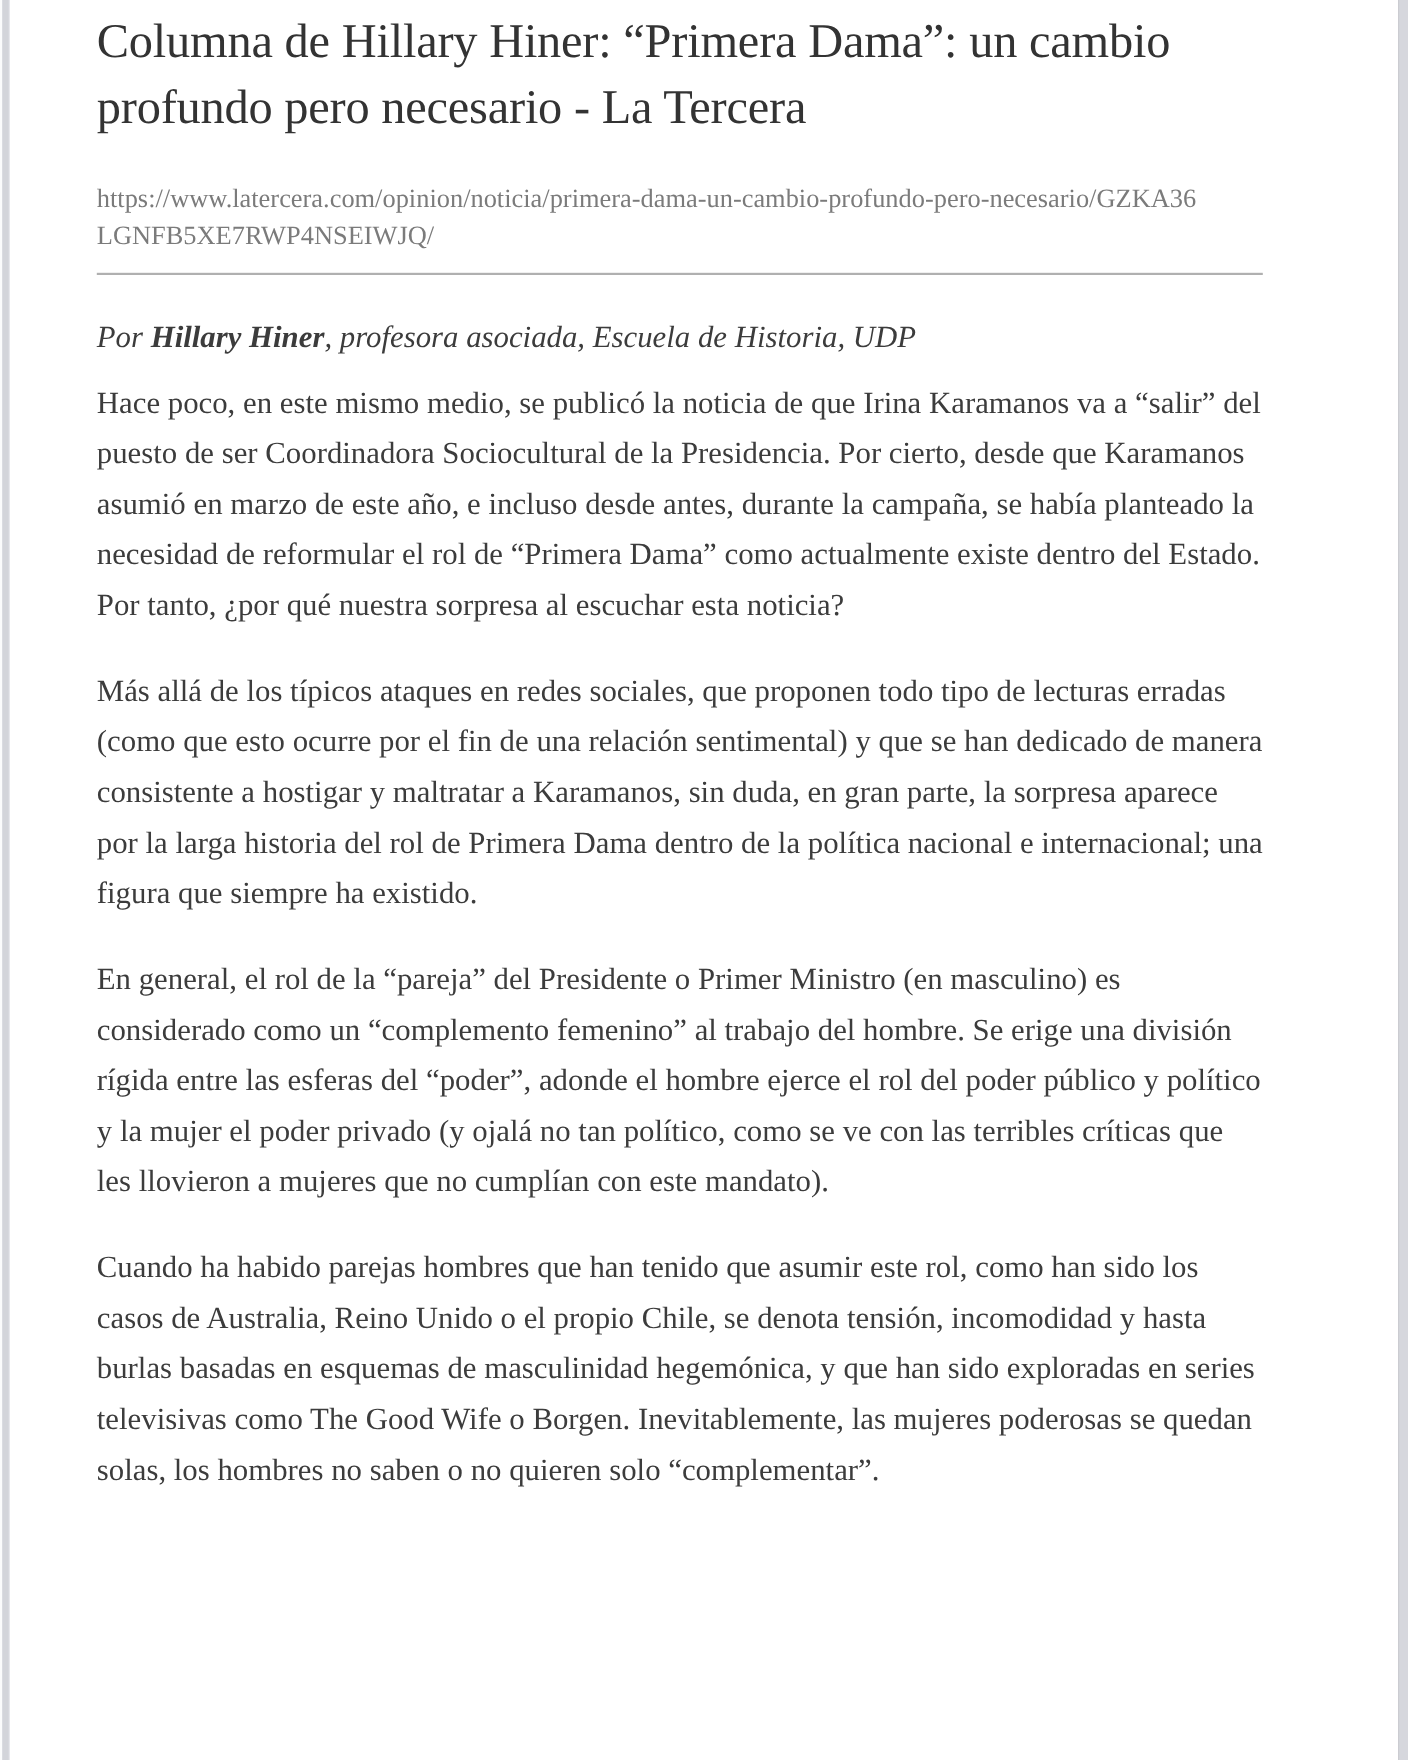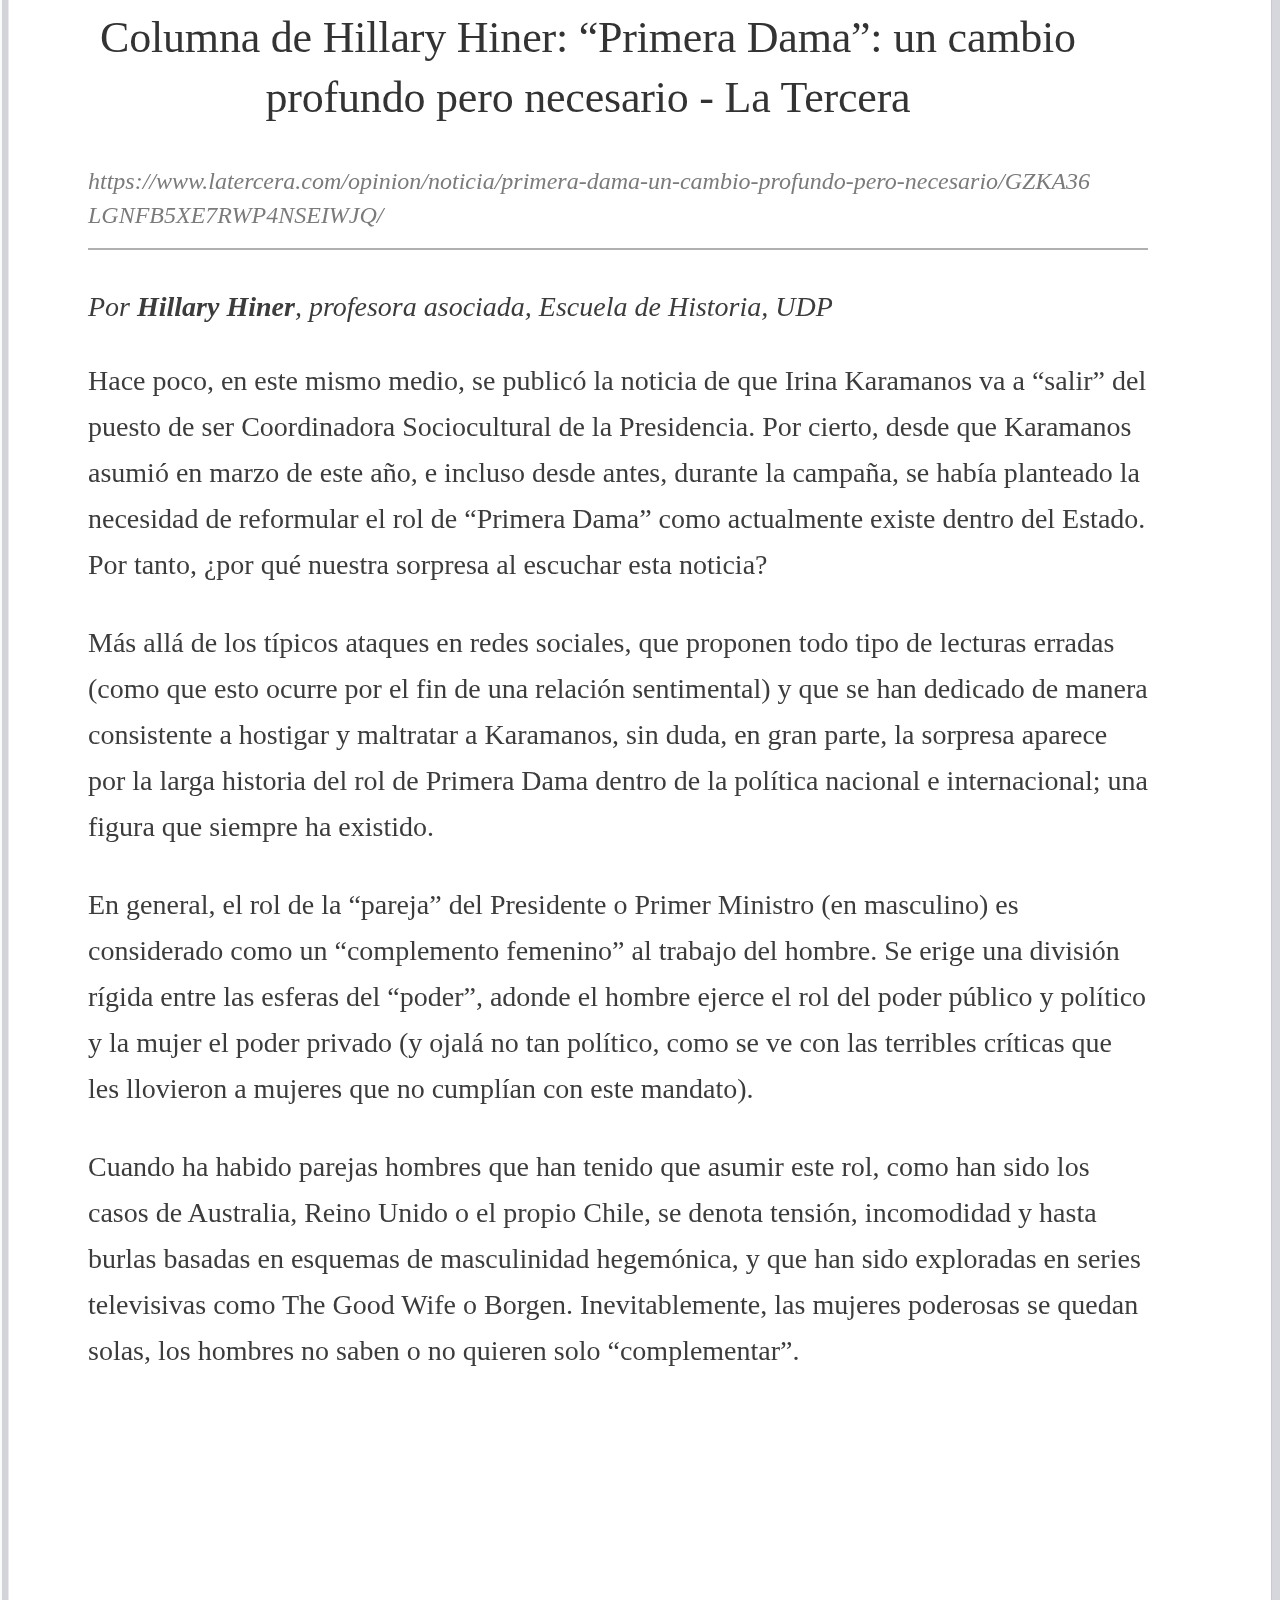--- a/index.html
+++ b/index.html
@@ -39,45 +39,43 @@
     width: 1160px;
   }
   h1.article-title {
     font-size: 44px;
     line-height: 60px;
     font-weight: 400;
     color: #333333;
     margin: 0 0 36px 0;
     max-width: 1000px;
     letter-spacing: -0.2px;
-    text-align: center;
   }
   .article-url {
     font-size: 24px;
     line-height: 34px;
     color: #7b7b7b;
     margin: 0 0 16px 0;
     max-width: 1010px;
     overflow-wrap: anywhere;
     word-break: break-all;
-    font-style: italic;
   }
   hr.divider {
     border: none;
     height: 2px;
     background: #b0b0b0;
     margin: 0 0 34px 0;
     width: 1060px;
   }
   .byline {
     font-style: italic;
     font-size: 28px;
     line-height: 46px;
     color: #3c3c3c;
-    margin: 0 0 28px 0;
+    margin: 0 0 14px 0;
     max-width: 1060px;
   }
   .byline .author {
     font-weight: 700;
   }
   .article-body p.body-para {
     font-size: 28px;
     line-height: 46px;
     margin: 0 0 32px 0;
     max-width: 1060px;

